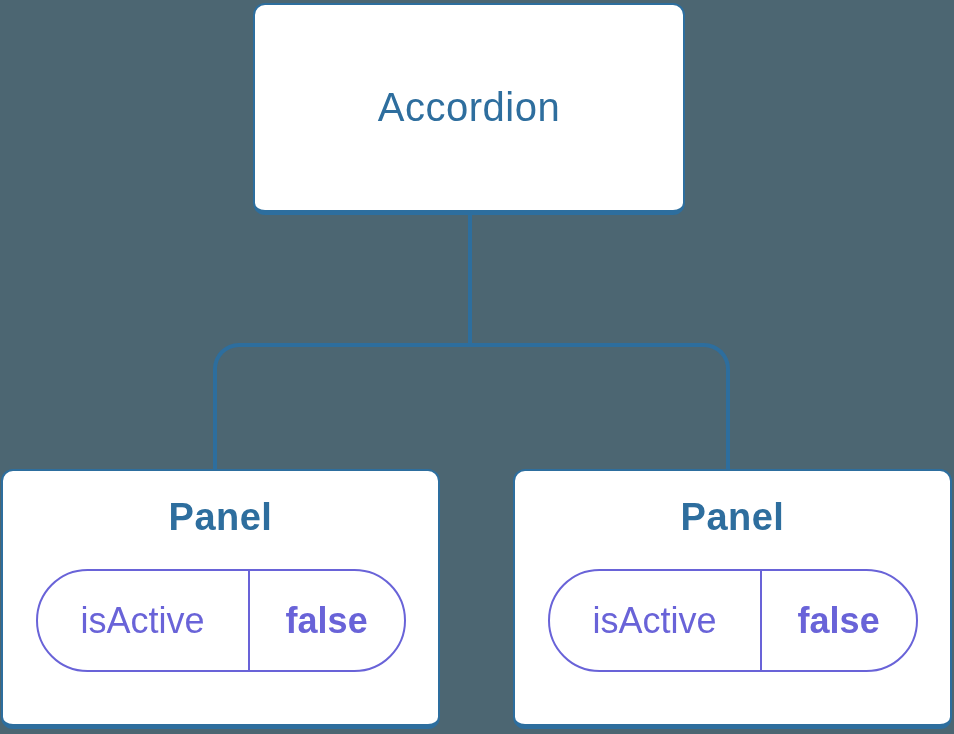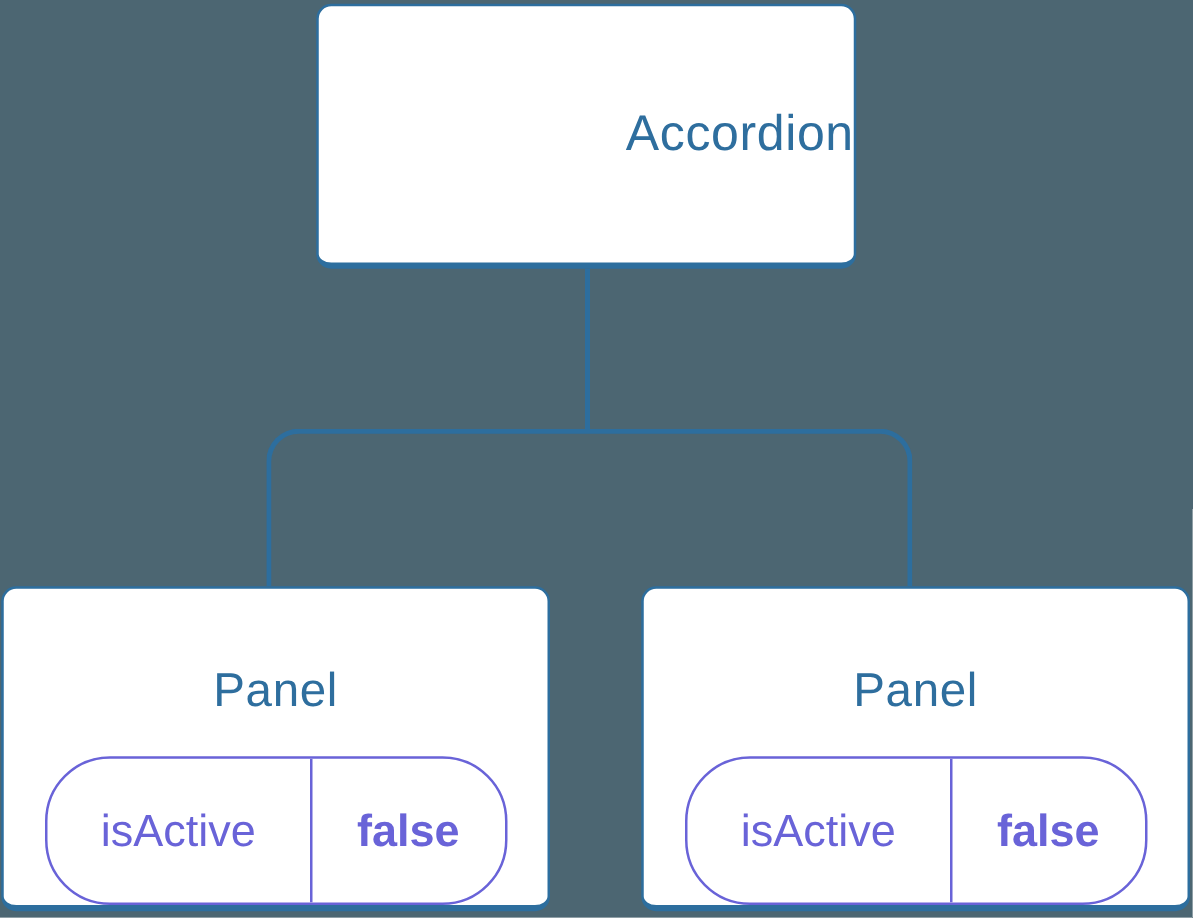--- a/index.html
+++ b/index.html
@@ -26,21 +26,21 @@
     background: var(--fill);
     border: 2px solid var(--blue);
     border-bottom-width: 5px;
     border-radius: 12px;
   }
   .node.root {
     left: 253px; top: 3px;
     width: 432px; height: 212px;
     display: flex;
     align-items: center;
-    justify-content: flex-end;
+    justify-content: center;
   }
   .node-label {
     color: var(--blue-text);
     font-size: 40px;
     font-weight: 500;
     letter-spacing: 0.5px;
   }
 
   
   .stem {
@@ -64,32 +64,32 @@
     top: 469px;
     width: 439px; height: 260px;
     display: flex;
     flex-direction: column;
     align-items: center;
   }
   .node.panel.left  { left: 1px; }
   .node.panel.right { left: 513px; }
 
   .panel-title {
-    margin-top: 60px;
+    margin-top: 24px;
     line-height: 44px;
     color: var(--blue-text);
     font-size: 38px;
-    font-weight: 400;
+    font-weight: 700;
     letter-spacing: 0.5px;
   }
 
   
   .pill {
     margin-top: 30px;
-    width: 370px; height: 122px;
+    width: 370px; height: 103px;
     border: 2px solid var(--purple);
     border-radius: 52px;
     display: flex;
     align-items: stretch;
     overflow: hidden;
     justify-content: center;
   }
   .pill-key, .pill-value {
     display: flex;
     align-items: center;

